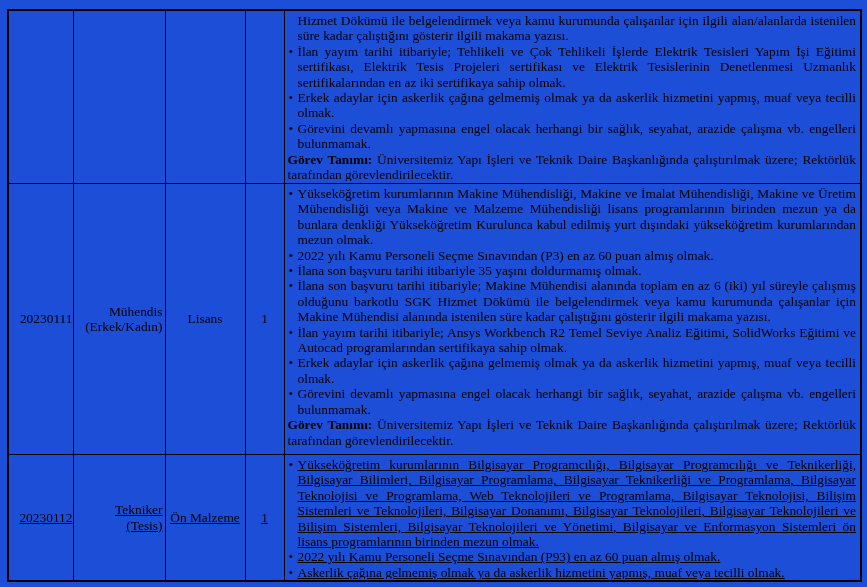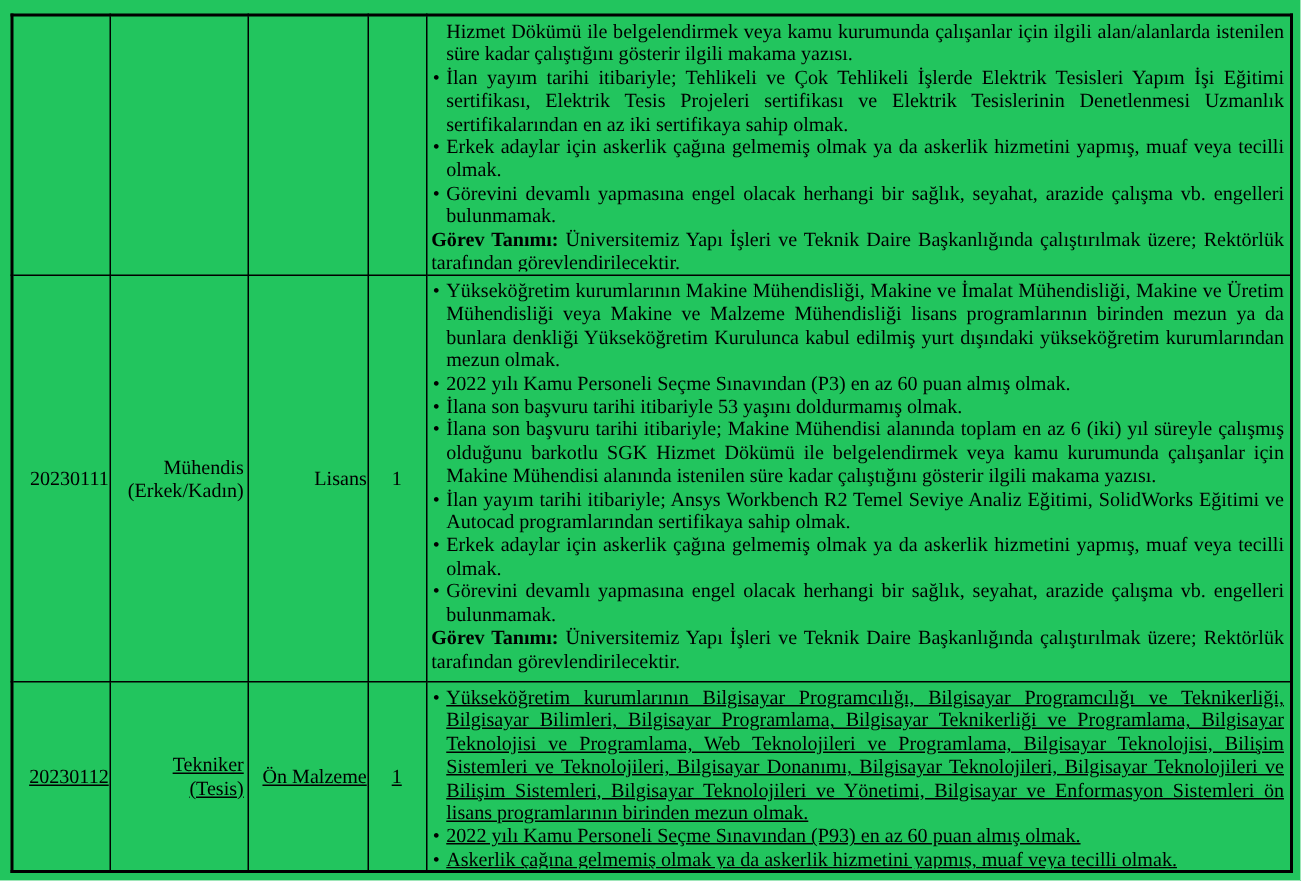--- a/index.html
+++ b/index.html
@@ -1,19 +1,19 @@
 <!DOCTYPE html>
 <html><head>
 <meta charset="utf-8">
 <style>
   html,body{margin:0;padding:0;background:#ffffff;}
   .page{
     position:relative;
     width:867px;height:587px;
-    background:#22c55e;
+    background:#1d4ed8;
     color:#000000;
     font-family:"Liberation Serif", serif;
     overflow:hidden;
   }
   table.doc-table{
     position:absolute;left:7px;top:9px;
     width:853px;
     border-collapse:collapse;
     table-layout:fixed;
     border:2px solid #000;
@@ -25,21 +25,21 @@
     line-height:15.4px;
     vertical-align:middle;
     color:#000;
     overflow:hidden;
   }
   tr.r1 td{height:170px;}
   tr.r2 td{height:268px;}
   tr.r3 td{height:123px;text-decoration:underline;}
   td.cell-code{text-align:right;}
   td.cell-title{text-align:right;padding-left:8px;padding-right:2px;}
-  td.cell-edu{text-align:right;}
+  td.cell-edu{text-align:center;}
   td.cell-quota{text-align:center;}
   td.cell-req{vertical-align:top;padding:2px 4px 0 3px;}
   .req-box{overflow:hidden;text-align:justify;}
   tr.r1 .req-box{height:168px;}
   tr.r2 .req-box{height:265px;}
   tr.r3 .req-box{height:122px;}
   .para{position:relative;}
   .para.indent{padding-left:10px;}
   .para.bullet{padding-left:10px;}
   .para.bullet::before{
@@ -81,21 +81,21 @@
 
     <tr class="r2">
       <td class="cell-code">20230111</td>
       <td class="cell-title">Mühendis (Erkek/Kadın)</td>
       <td class="cell-edu">Lisans</td>
       <td class="cell-quota">1</td>
       <td class="cell-req">
         <div class="req-box">
           <div class="para bullet">Yükseköğretim kurumlarının Makine Mühendisliği, Makine ve İmalat Mühendisliği, Makine ve Üretim Mühendisliği veya Makine ve Malzeme Mühendisliği lisans programlarının birinden mezun ya da bunlara denkliği Yükseköğretim Kurulunca kabul edilmiş yurt dışındaki yükseköğretim kurumlarından mezun olmak.</div>
           <div class="para bullet">2022 yılı Kamu Personeli Seçme Sınavından (P3) en az 60 puan almış olmak.</div>
-          <div class="para bullet">İlana son başvuru tarihi itibariyle 53 yaşını doldurmamış olmak.</div>
+          <div class="para bullet">İlana son başvuru tarihi itibariyle 35 yaşını doldurmamış olmak.</div>
           <div class="para bullet">İlana son başvuru tarihi itibariyle; Makine Mühendisi alanında toplam en az 6 (iki) yıl süreyle çalışmış olduğunu barkotlu SGK Hizmet Dökümü ile belgelendirmek veya kamu kurumunda çalışanlar için Makine Mühendisi alanında istenilen süre kadar çalıştığını gösterir ilgili makama yazısı.</div>
           <div class="para bullet">İlan yayım tarihi itibariyle; Ansys Workbench R2 Temel Seviye Analiz Eğitimi, SolidWorks Eğitimi ve Autocad programlarından sertifikaya sahip olmak.</div>
           <div class="para bullet">Erkek adaylar için askerlik çağına gelmemiş olmak ya da askerlik hizmetini yapmış, muaf veya tecilli olmak.</div>
           <div class="para bullet">Görevini devamlı yapmasına engel olacak herhangi bir sağlık, seyahat, arazide çalışma vb. engelleri bulunmamak.</div>
           <div class="para"><span class="label-bold">Görev Tanımı:</span><span> Üniversitemiz Yapı İşleri ve Teknik Daire Başkanlığında çalıştırılmak üzere; Rektörlük tarafından görevlendirilecektir.</span></div>
         </div>
       </td>
     </tr>
 
     <tr class="r3">

